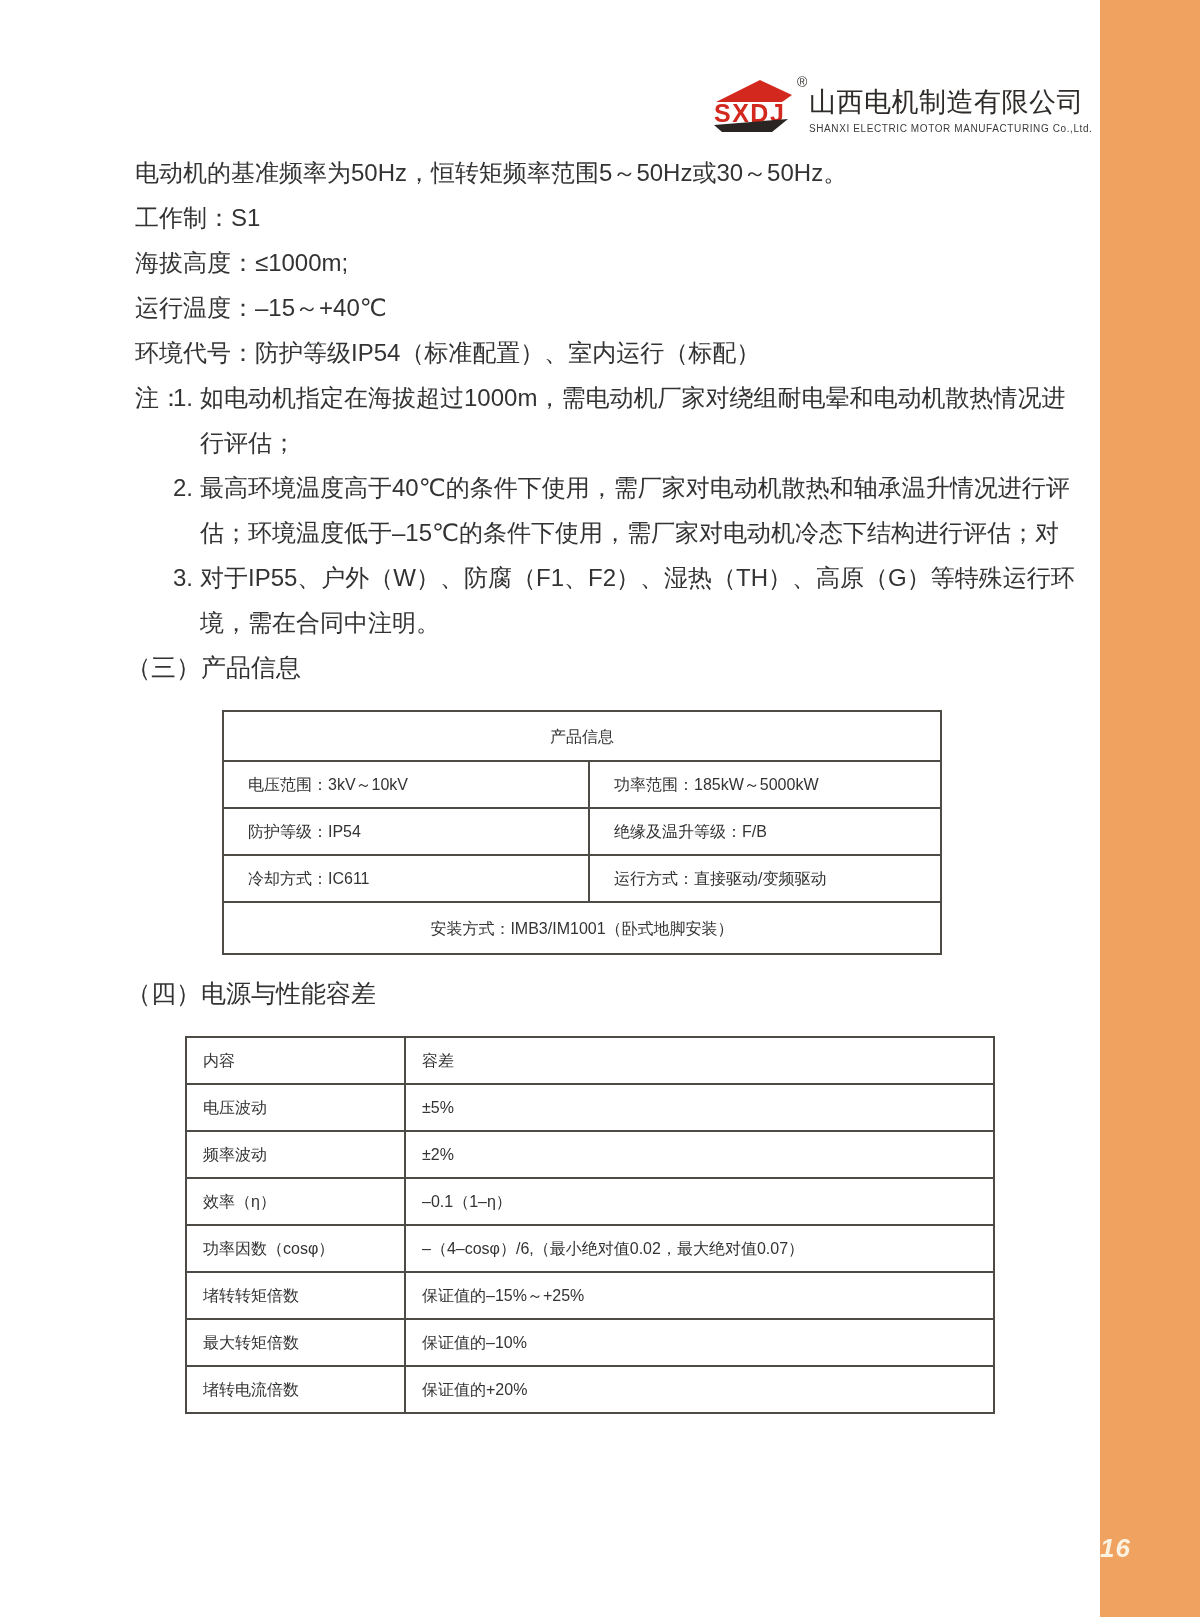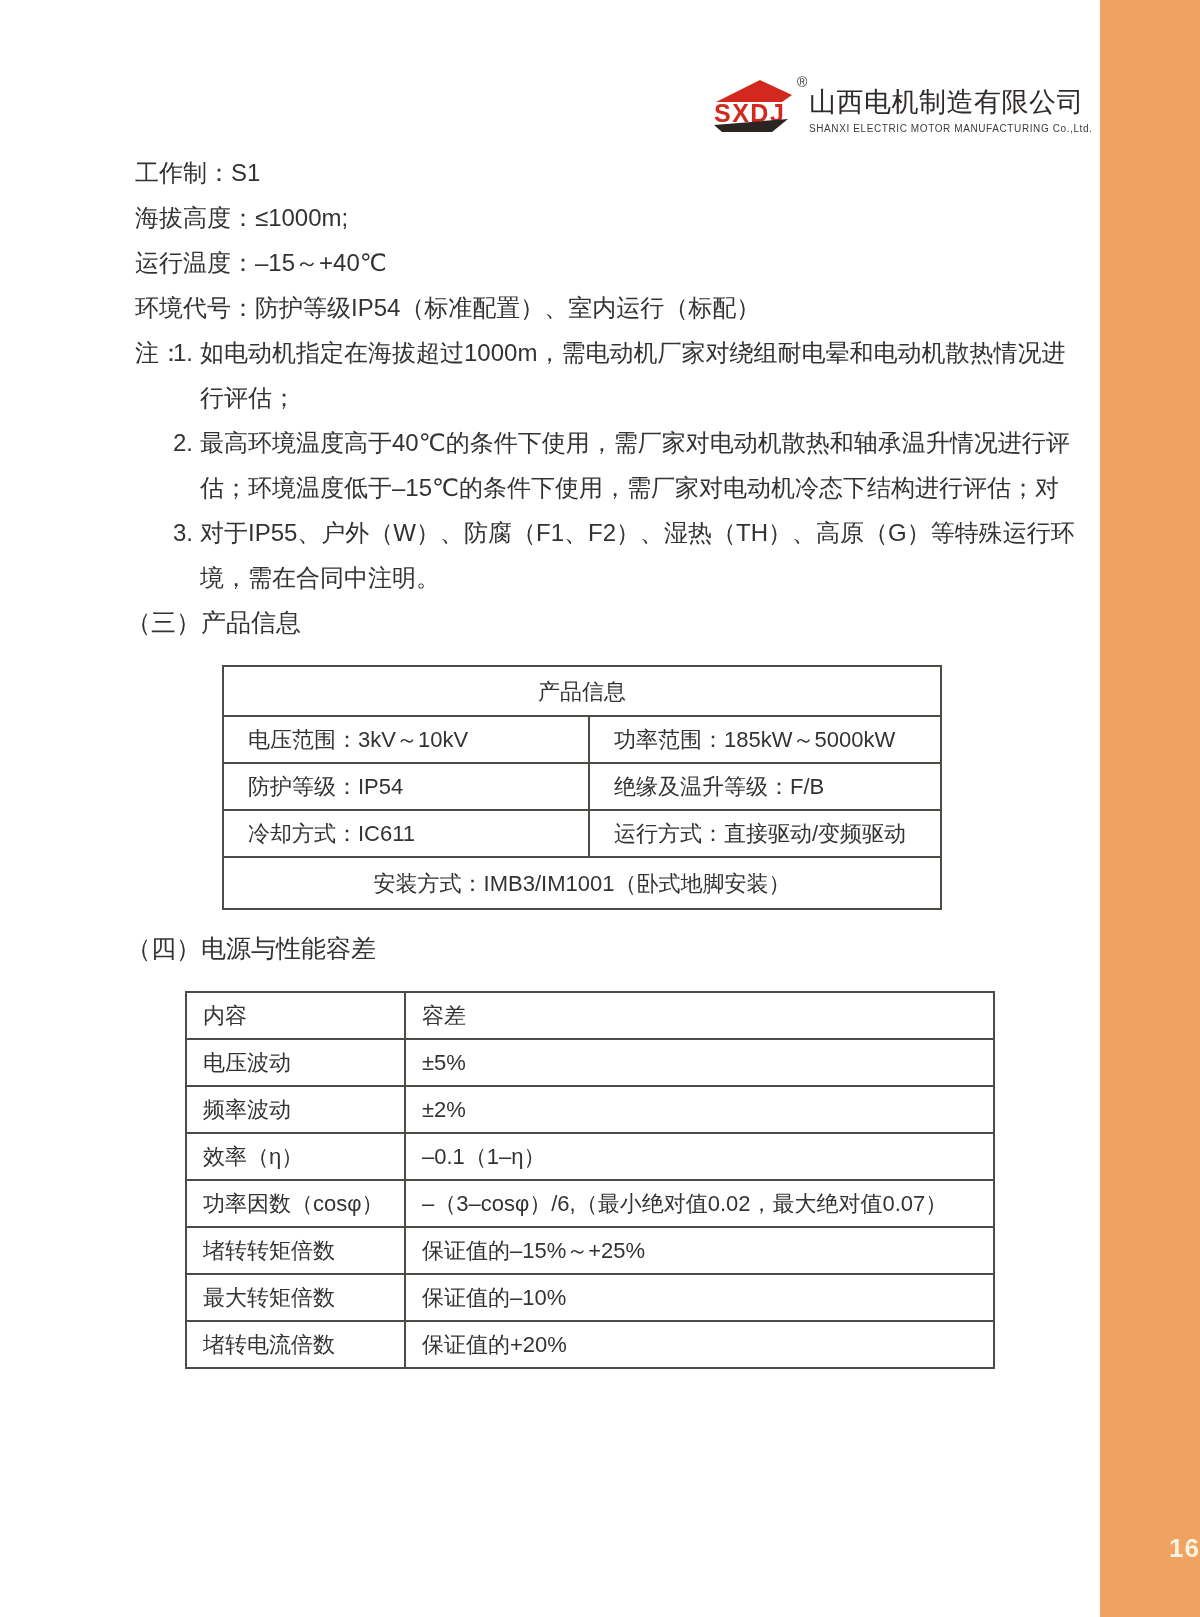--- a/index.html
+++ b/index.html
@@ -5,41 +5,41 @@
   * { margin:0; padding:0; box-sizing:border-box; }
   html,body { background:#ffffff; }
   .page {
     position:relative; width:1200px; height:1617px; background:#ffffff;
     font-family:"Liberation Sans","DejaVu Sans",sans-serif; color:#333333;
     overflow:hidden;
   }
   
   .sidebar { position:absolute; right:0; top:0; width:100px; height:1617px; background:#F0A261; }
   .pagenum {
-    position:absolute; left:0; top:1533px; width:100px; text-align:right;
-    font-size:26px; font-weight:bold; color:#FAF3E2; letter-spacing:1px;
+    position:absolute; left:0; top:1533px; width:100px; text-align:left;
+    font-size:26px; font-weight:bold; color:#FAF3E2; letter-spacing:1px;font-style:italic;
   }
   
   .logo { position:absolute; left:713px; top:78px; display:flex; align-items:flex-start; }
   .logo-markwrap { position:relative; width:80px; height:54px; }
   .logo-reg { position:absolute; left:84px; top:-4px; font-size:14px; color:#3a3634; }
   .logo-names { margin:6px 0 0 16px; }
   .logo-cn { font-size:27px; letter-spacing:0.5px; color:#2e2a28; font-weight:500; white-space:nowrap; }
   .logo-en { margin-top:3px; font-size:10px; letter-spacing:0.6px; color:#3d3a37; white-space:nowrap; }
   
   .content { position:absolute; left:135px; top:150px; width:905px; font-size:24px; line-height:45px; }
   .line { white-space:nowrap; }
   .note-label { display:inline-block; width:38px; }
   .note-num { display:inline-block; width:27px; }
   .indent1 { padding-left:38px; }
   .indent2 { padding-left:65px; }
   .sec-heading { font-size:25px; font-weight:normal; line-height:45px; margin-left:-9px; white-space:nowrap; }
   .sec-heading.second { margin-top:16px; }
   
-  table { border-collapse:collapse; table-layout:fixed; font-size:22px; }
+  table { border-collapse:collapse; table-layout:fixed; font-size:16px; }
   td { border:2px solid #4E4A46; white-space:nowrap; overflow:visible; }
   .ptable { width:718px; margin:20px 0 0 87px; }
   .ptable td { height:47px; padding-left:24px; }
   .ptable .center td, .ptable td.center { text-align:center; padding-left:0; }
   .ptable .thead td { height:50px; }
   .ptable .tfoot td { height:52px; }
   .ttable { width:808px; margin:20px 8px 0 50px; }
   .ttable td { height:46px; padding-left:16px; }
 </style>
 </head>
@@ -61,20 +61,21 @@
       <span class="logo-reg">®</span>
     </div>
     <div class="logo-names">
       <div class="logo-cn">山西电机制造有限公司</div>
       <div class="logo-en">SHANXI ELECTRIC MOTOR MANUFACTURING Co.,Ltd.</div>
     </div>
   </div>
 
   <div class="content">
 
+    <div class="line">电动机的基准频率为50Hz，恒转矩频率范围5～50Hz或30～50Hz。</div>
     <div class="line">工作制：S1</div>
     <div class="line">海拔高度：≤1000m;</div>
     <div class="line">运行温度：–15～+40℃</div>
     <div class="line">环境代号：防护等级IP54（标准配置）、室内运行（标配）</div>
 
     <div class="line">
       <span class="note-label">注：</span><span class="note-num">1.</span><span>如电动机指定在海拔超过1000m，需电动机厂家对绕组耐电晕和电动机散热情况进</span>
     </div>
     <div class="line indent2">行评估；</div>
 
@@ -136,21 +137,21 @@
       <tr>
         <td>频率波动</td>
         <td>±2%</td>
       </tr>
       <tr>
         <td>效率（η）</td>
         <td>–0.1（1–η）</td>
       </tr>
       <tr>
         <td>功率因数（cosφ）</td>
-        <td>–（3–cosφ）/6,（最小绝对值0.02，最大绝对值0.07）</td>
+        <td>–（4–cosφ）/6,（最小绝对值0.02，最大绝对值0.07）</td>
       </tr>
       <tr>
         <td>堵转转矩倍数</td>
         <td>保证值的–15%～+25%</td>
       </tr>
       <tr>
         <td>最大转矩倍数</td>
         <td>保证值的–10%</td>
       </tr>
       <tr>

